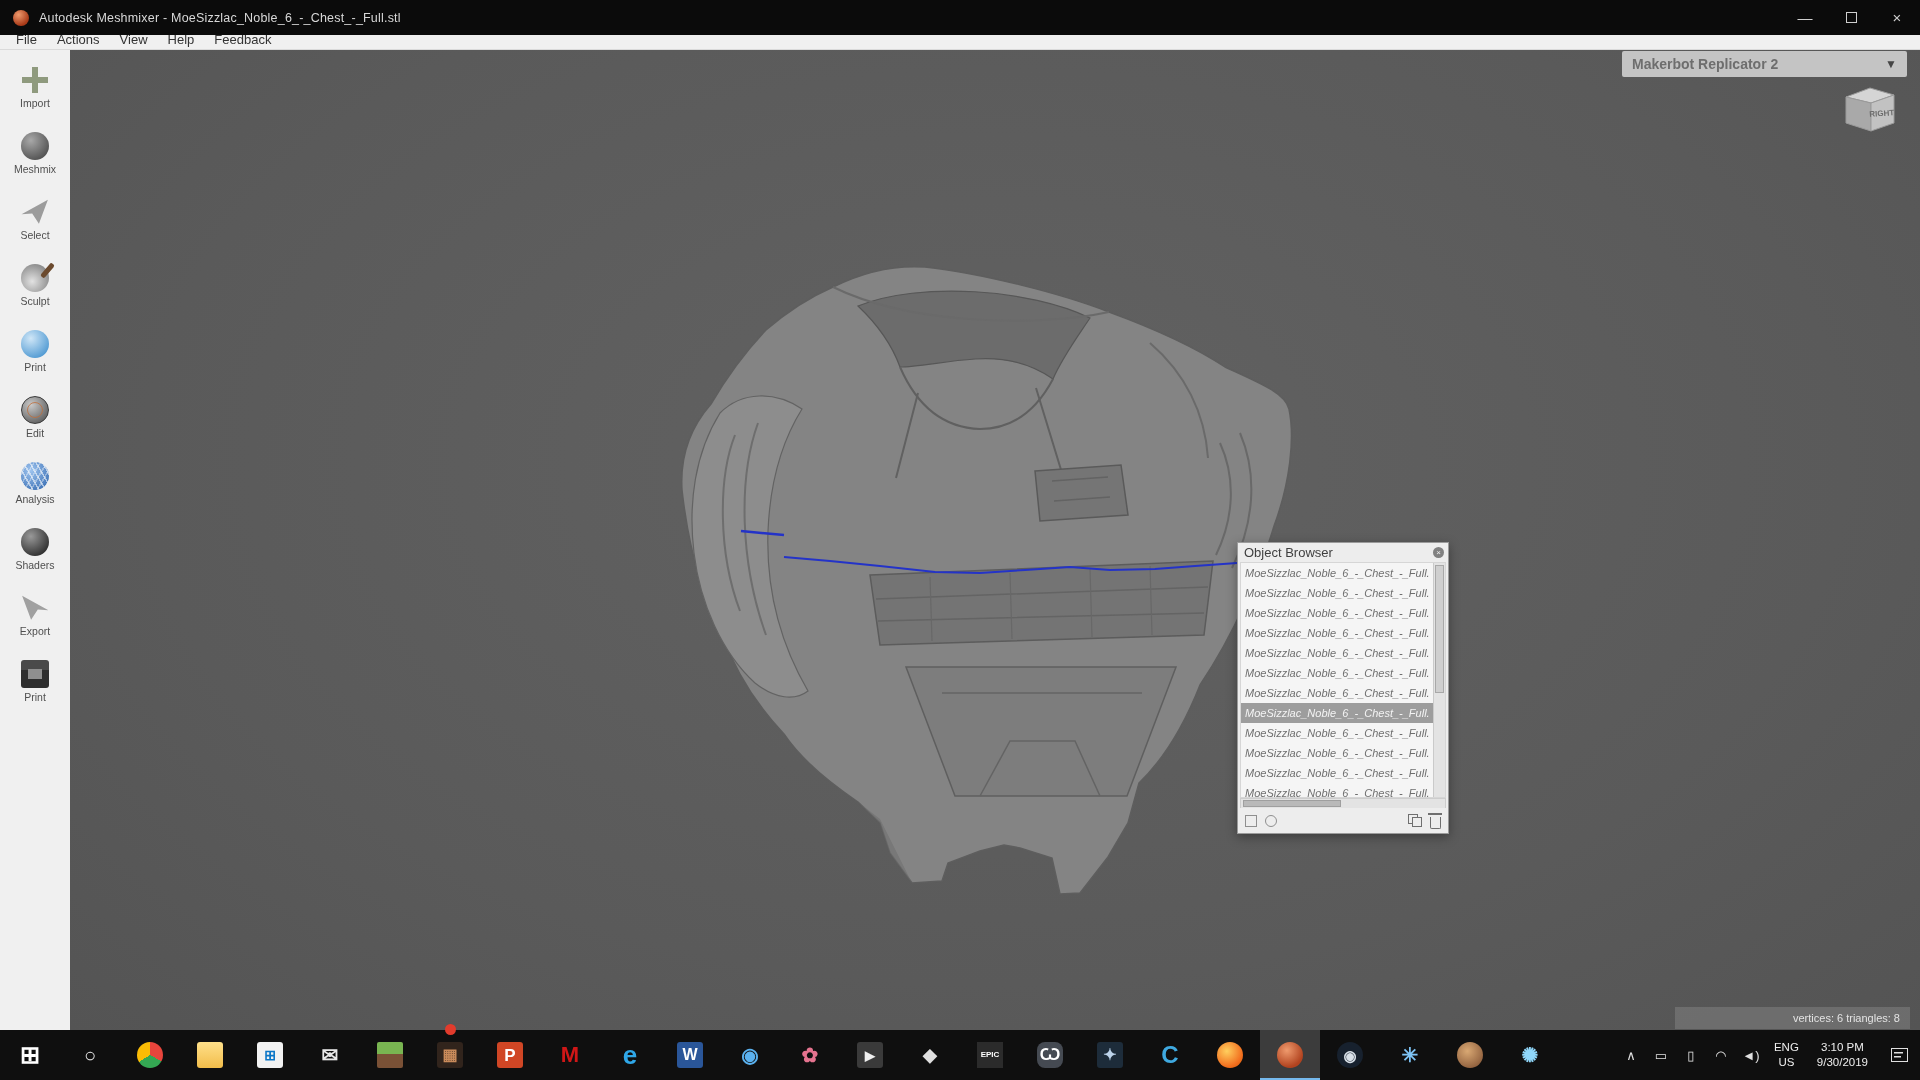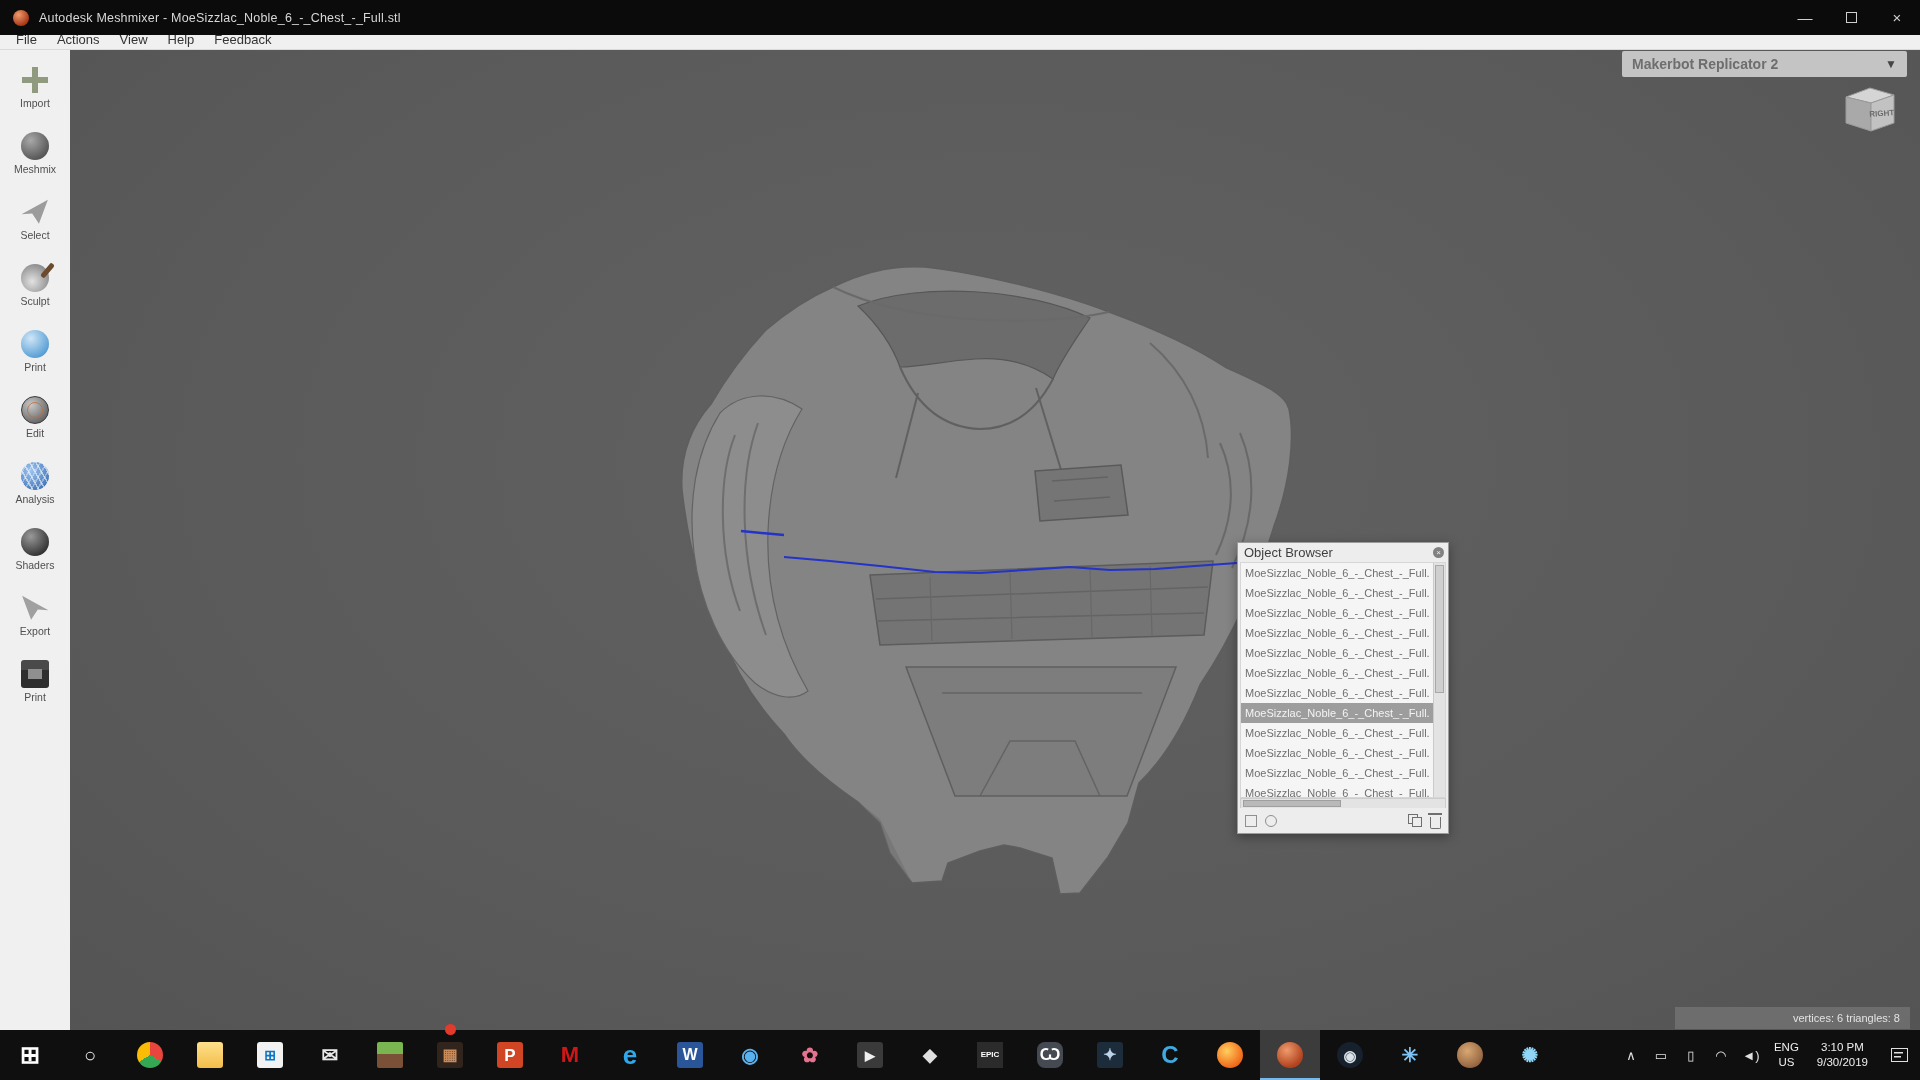--- a/index.html
+++ b/index.html
@@ -64,21 +64,21 @@
   
   .object-browser{position:absolute;left:1167px;top:492px;width:212px;height:292px;background:#ededed;
     border:1px solid #9b9b9b;box-shadow:0 3px 10px rgba(0,0,0,.35);box-sizing:border-box;
     display:flex;flex-direction:column;}
   .ob-header{height:19px;display:flex;align-items:center;padding:0 6px;position:relative;flex:0 0 auto;}
   .ob-title{font-size:13px;font-weight:normal;color:#3f3f3f;}
   .ob-close{position:absolute;right:4px;top:4px;width:11px;height:11px;border-radius:50%;background:#818181;
     color:#f0f0f0;font-size:8px;line-height:11px;text-align:center;}
   .ob-body{flex:1;display:flex;margin:0 2px;background:#f5f5f5;border:1px solid #d6d6d6;overflow:hidden;}
   .ob-list{flex:1;overflow:hidden;}
-  .ob-row{height:20px;line-height:20px;padding-left:4px;font-size:11px;color:#6f6f6f;white-space:nowrap;overflow:hidden;}
+  .ob-row{height:20px;line-height:20px;padding-left:4px;font-size:11px;color:#6f6f6f;white-space:nowrap;overflow:hidden;font-style:italic;}
   .ob-row.selected{background:#9d9d9d;color:#f4f4f4;}
   .ob-vscroll{width:11px;background:#e3e3e3;border-left:1px solid #cacaca;position:relative;flex:0 0 auto;}
   .ob-vthumb{position:absolute;top:2px;left:1px;right:1px;height:128px;background:#cfcfcf;border:1px solid #a8a8a8;box-sizing:border-box;}
   .ob-hscroll{height:9px;margin:0 2px;background:#e3e3e3;border:1px solid #cdcdcd;border-bottom:none;position:relative;flex:0 0 auto;}
   .ob-hthumb{position:absolute;left:2px;top:1px;height:5px;width:96px;background:#b9b9b9;border:1px solid #9f9f9f;}
   .ob-footer{height:25px;display:flex;align-items:center;padding:0 7px;gap:8px;flex:0 0 auto;}
   .ob-cube-icon{width:12px;height:12px;border:1.5px solid #8f8f8f;box-sizing:border-box;}
   .ob-sphere-icon{width:12px;height:12px;border:1.5px solid #8f8f8f;border-radius:50%;box-sizing:border-box;}
   .ob-spacer{flex:1;}
   .ob-dup-icon{width:14px;height:13px;position:relative;}

